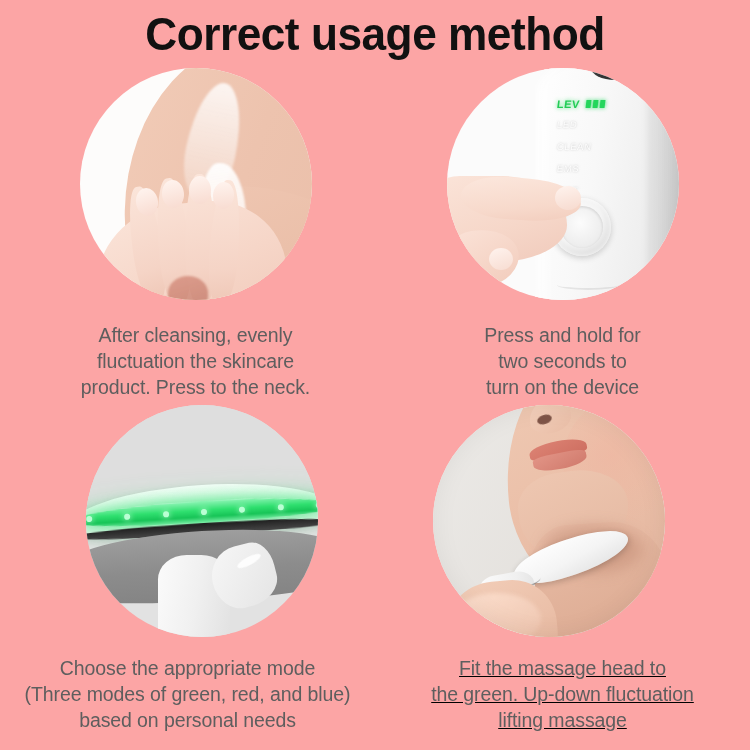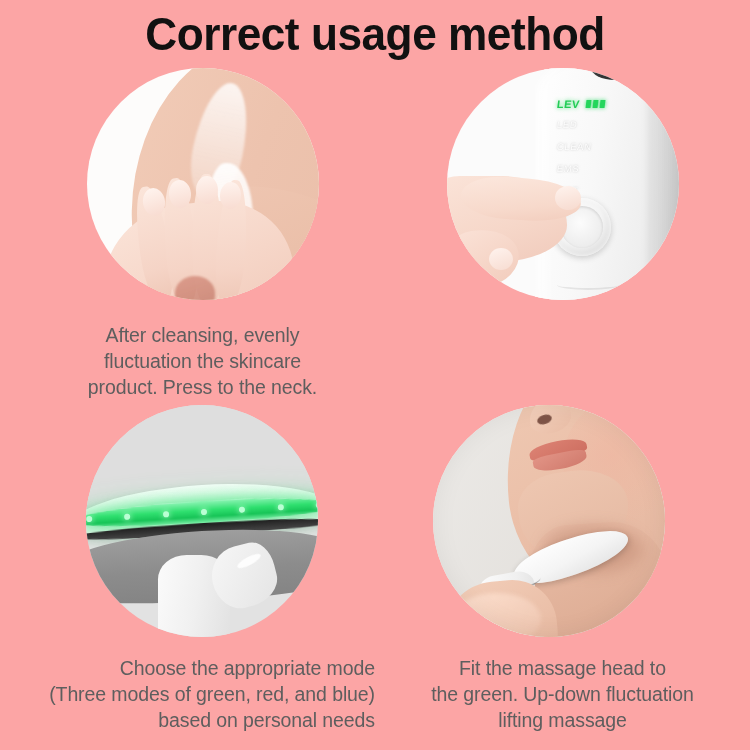--- a/index.html
+++ b/index.html
@@ -35,24 +35,24 @@
     color: #111111;
     font-family: "Liberation Sans", sans-serif;
     transform: scaleX(0.94);
   }
 
   
   .cell {
     position: absolute;
     width: 375px;
   }
-  .cell-tl { left: 15px;   top: 68px; }
+  .cell-tl { left: 8px;   top: 68px; }
   .cell-tr { left: 375px; top: 68px; }
   .cell-bl { left: 0;   top: 405px; }
-  .cell-br { left: 375px; top: 405px; }
+  .cell-br { left: 375px; top: 405px; text-decoration: underline; }
 
   .photo {
     position: relative;
     width: 232px;
     height: 232px;
     margin: 0 auto;
     border-radius: 50%;
     overflow: hidden;
     background: #ffffff;
   }
@@ -61,21 +61,21 @@
 
   .caption {
     margin-top: 22px;
     text-align: center;
     font-size: 19.5px;
     line-height: 26px;
     color: #5e5e5e;
     font-family: "Liberation Sans", sans-serif;
     letter-spacing: -0.1px;
   }
-  .cell-bl .caption { margin-top: 18px; text-align: right; }
+  .cell-bl .caption { margin-top: 18px; }
   .cell-br .caption { margin-top: 18px; }
   .caption div { white-space: nowrap; }
 
   
   .p1 { background: #fdfcfb; }
   .p1 .neck {
     position: absolute;
     left: 40px; top: -30px;
     width: 280px; height: 300px;
     background: linear-gradient(120deg, #f2cdb9 0%, #edc3ae 45%, #e8bda7 100%);
@@ -541,20 +541,25 @@
         <div class="btnIn"></div>
       </div>
       <div class="vent v1"></div>
       <div class="vent v2"></div>
 
       <div class="arm"></div>
       <div class="pfinger"></div>
       <div class="pnail"></div>
       <div class="thumb"></div>
       <div class="thumbnail"></div>
+    </div>
+    <div class="caption">
+      <div>Press and hold for</div>
+      <div>two seconds to</div>
+      <div>turn on the device</div>
     </div>
   </div>
 
   <div class="cell cell-bl">
     <div class="photo p3">
       <div class="bgtop"></div>
       <div class="headBar"></div>
       <div class="ledStrip"></div>
       <div class="ledDots">
           <i></i>

